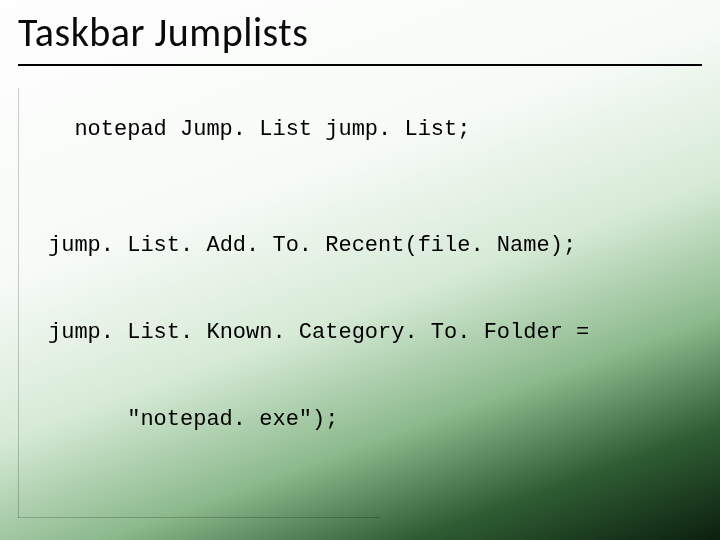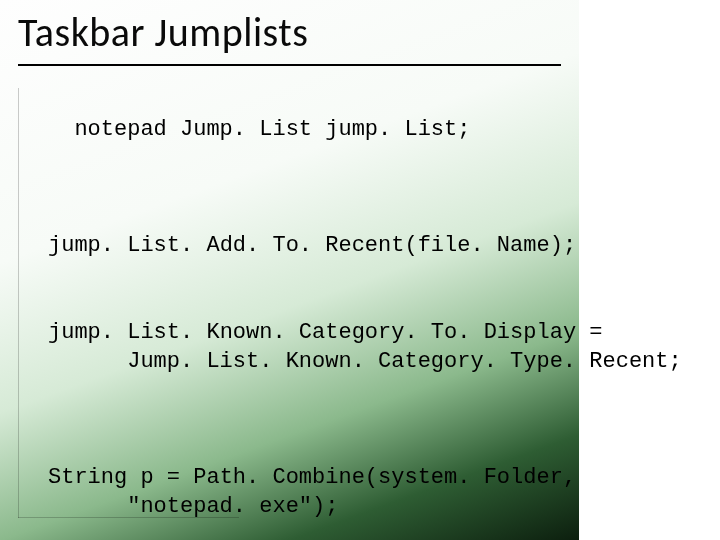--- a/index.html
+++ b/index.html
@@ -5,21 +5,21 @@
   html, body {
     margin: 0;
     padding: 0;
     width: 720px;
     height: 540px;
     overflow: hidden;
     font-family: "Segoe UI", "Calibri", sans-serif;
   }
   .slide {
     position: relative;
-    width: 579px;
+    width: 720px;
     height: 540px;
     background:
       linear-gradient(160deg,
         #fefefe 0%,
         #f7fbf7 35%,
         #d6ead6 55%,
         #8bb98c 72%,
         #2e5d33 86%,
         #0c1f0e 100%);
     box-sizing: border-box;
@@ -86,24 +86,22 @@
   <div class="title-rule"></div>
 
   <div class="corner-line-v"></div>
   <div class="corner-line-h"></div>
 
   <div class="code-block">
 <span class="indent1">notepad Jump. List jump. List;</span>
 <span class="blank"></span>
 <span>jump. List. Add. To. Recent(file. Name);</span>
 <span class="blank"></span>
-<span>jump. List. Known. Category. To. Display =</span>
-<span class="indent3">Jump. List. Known. Category. Type. Recent;</span>
+<span>jump. List. Known. Category. To. Folder =</span>
 <span class="blank"></span>
-<span>String p = Path. Combine(system. Folder,</span>
 <span class="indent3">"notepad. exe");</span>
 
 
 
 
 
   </div>
 
 </div>
 

